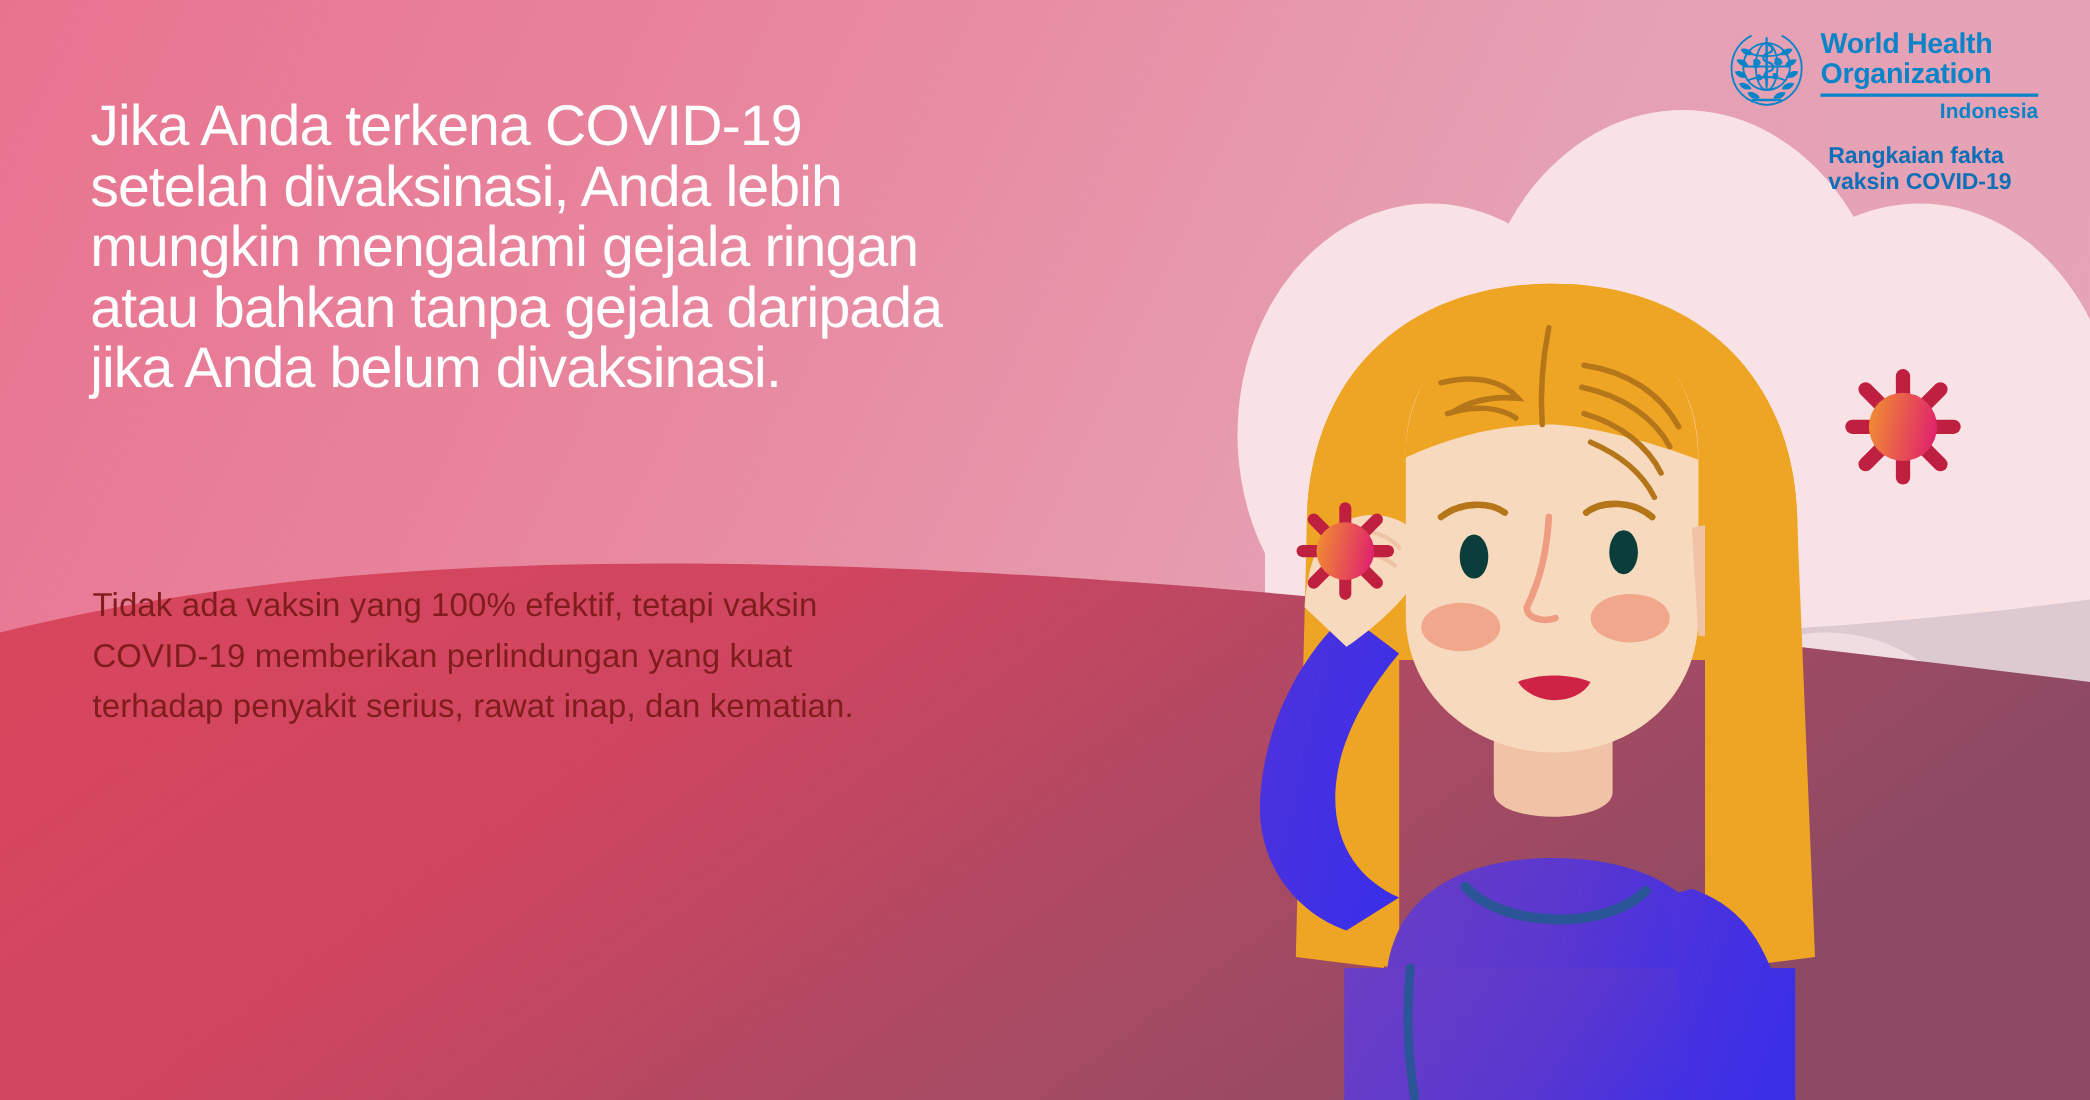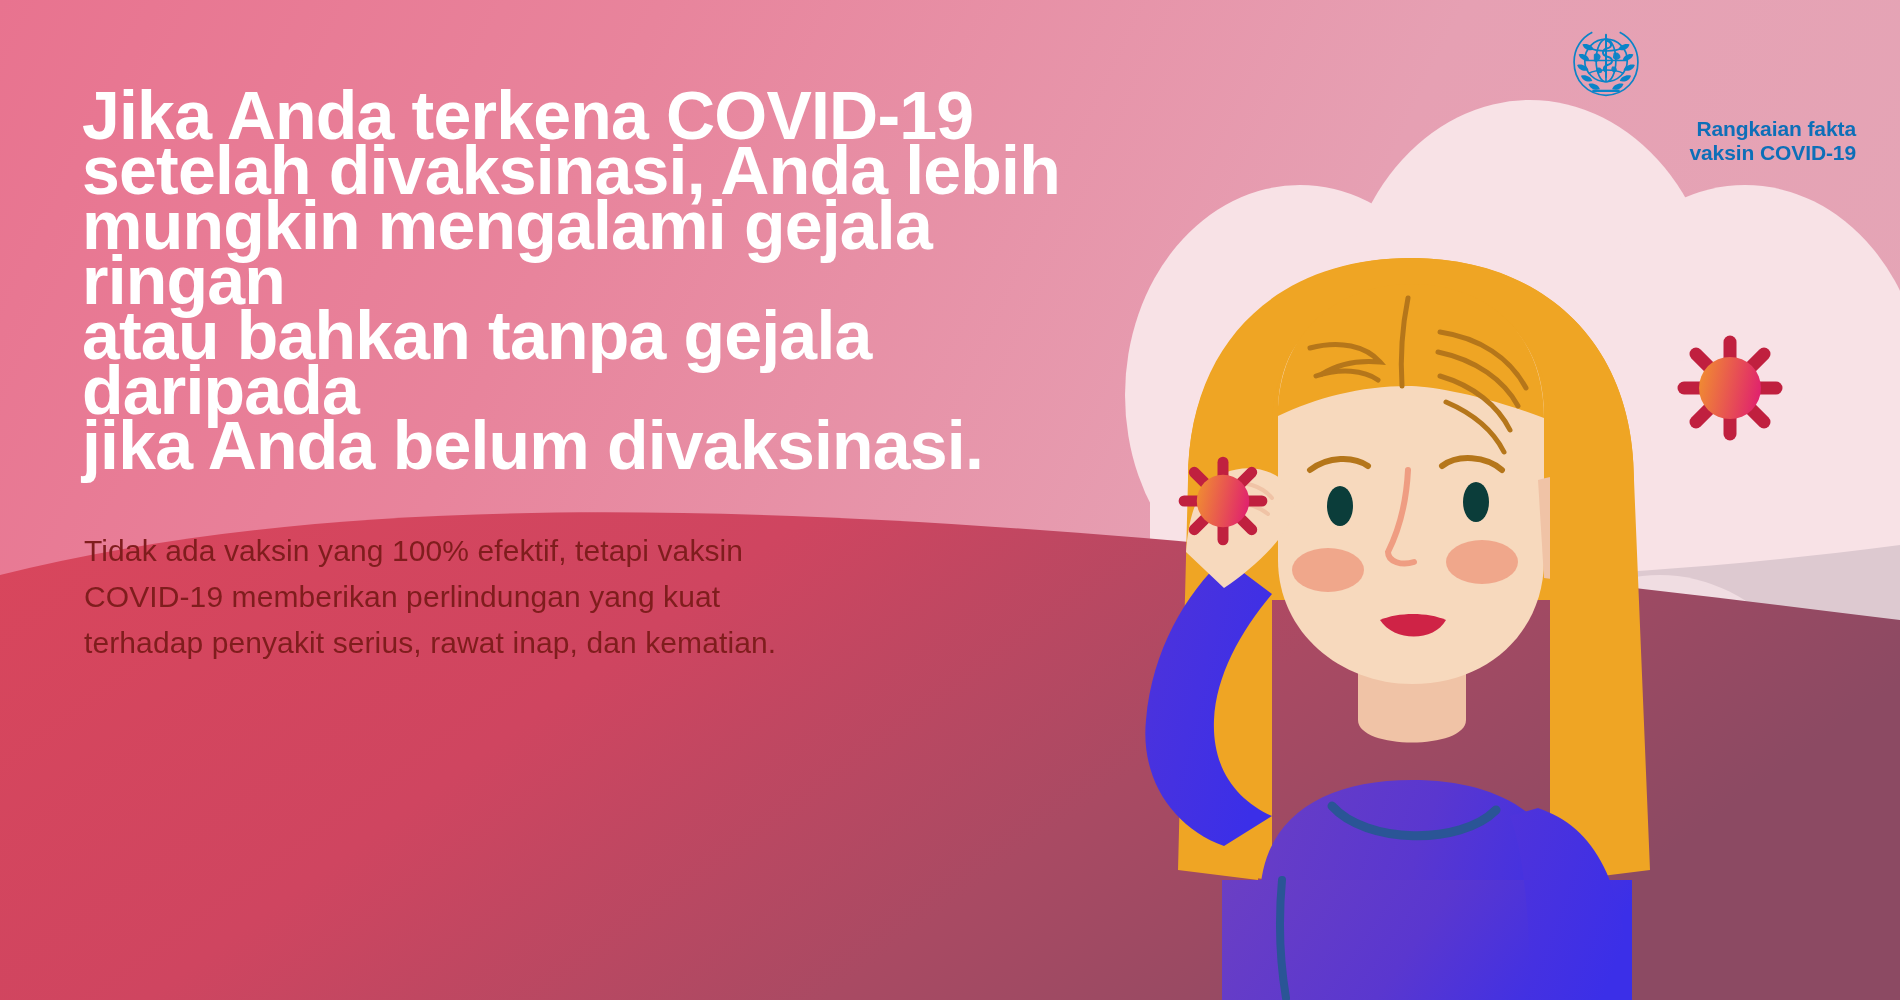--- a/index.html
+++ b/index.html
@@ -24,22 +24,22 @@
   
   .clouds{position:absolute;inset:0;}
   .clouds svg{display:block;width:100%;height:100%;}
 
   
   .headline{
     position:absolute;
     left:82px;top:88px;
     width:1010px;
     color:#ffffff;
-    font-weight:700;
-    font-size:68px;
+    font-weight:400;
+    font-size:52px;
     line-height:55px;
     letter-spacing:-0.8px;
     white-space:pre-line;
   }
   .subcopy{
     position:absolute;
     left:84px;top:528px;
     width:830px;
     color:#7f1d1d;
     font-weight:400;
@@ -66,21 +66,20 @@
     height:3px;background:#0a84c8;margin-top:5px;width:198px;
   }
   .who-country{
     color:#0a84c8;font-weight:700;font-size:19px;line-height:22px;
     text-align:right;margin-top:3px;width:198px;letter-spacing:0.1px;
   }
   .who-tag{
     margin-top:17px;margin-left:94px;
     color:#0d6fb8;font-weight:700;font-size:21px;line-height:24px;letter-spacing:-0.1px;
     white-space:pre-line;
-    text-align:right;
   }
 
   
   .character{
     position:absolute;
     left:1010px;top:180px;
     width:890px;height:820px;
   }
   .character svg{display:block;width:100%;height:100%;}
 
@@ -301,18 +300,24 @@
             <path d="M38 58 c4 -2 7 1 7 5 c-3 3 -7 2 -8 -2 Z"></path>
             <path d="M58 56 c4 -1 7 2 6 6 c-3 3 -7 1 -7 -3 Z"></path>
           </g>
 
           <g stroke="#0a84c8" stroke-width="2.6" fill="none" stroke-linecap="round">
             <path d="M50 14 v56"></path>
             <path d="M50 22 c8 1 9 8 2 10 c-8 2 -8 9 0 11 c8 2 8 9 0 11 c-6 2 -6 7 -2 9"></path>
           </g>
         </svg>
       </div>
+      <div class="who-words">
+        <div class="who-line1">World Health</div>
+        <div class="who-line2">Organization</div>
+        <div class="who-rule"></div>
+        <div class="who-country">Indonesia</div>
+      </div>
     </div>
     <div class="who-tag">Rangkaian fakta
 vaksin COVID-19</div>
   </div>
 
 </div>
 
 </body></html>

